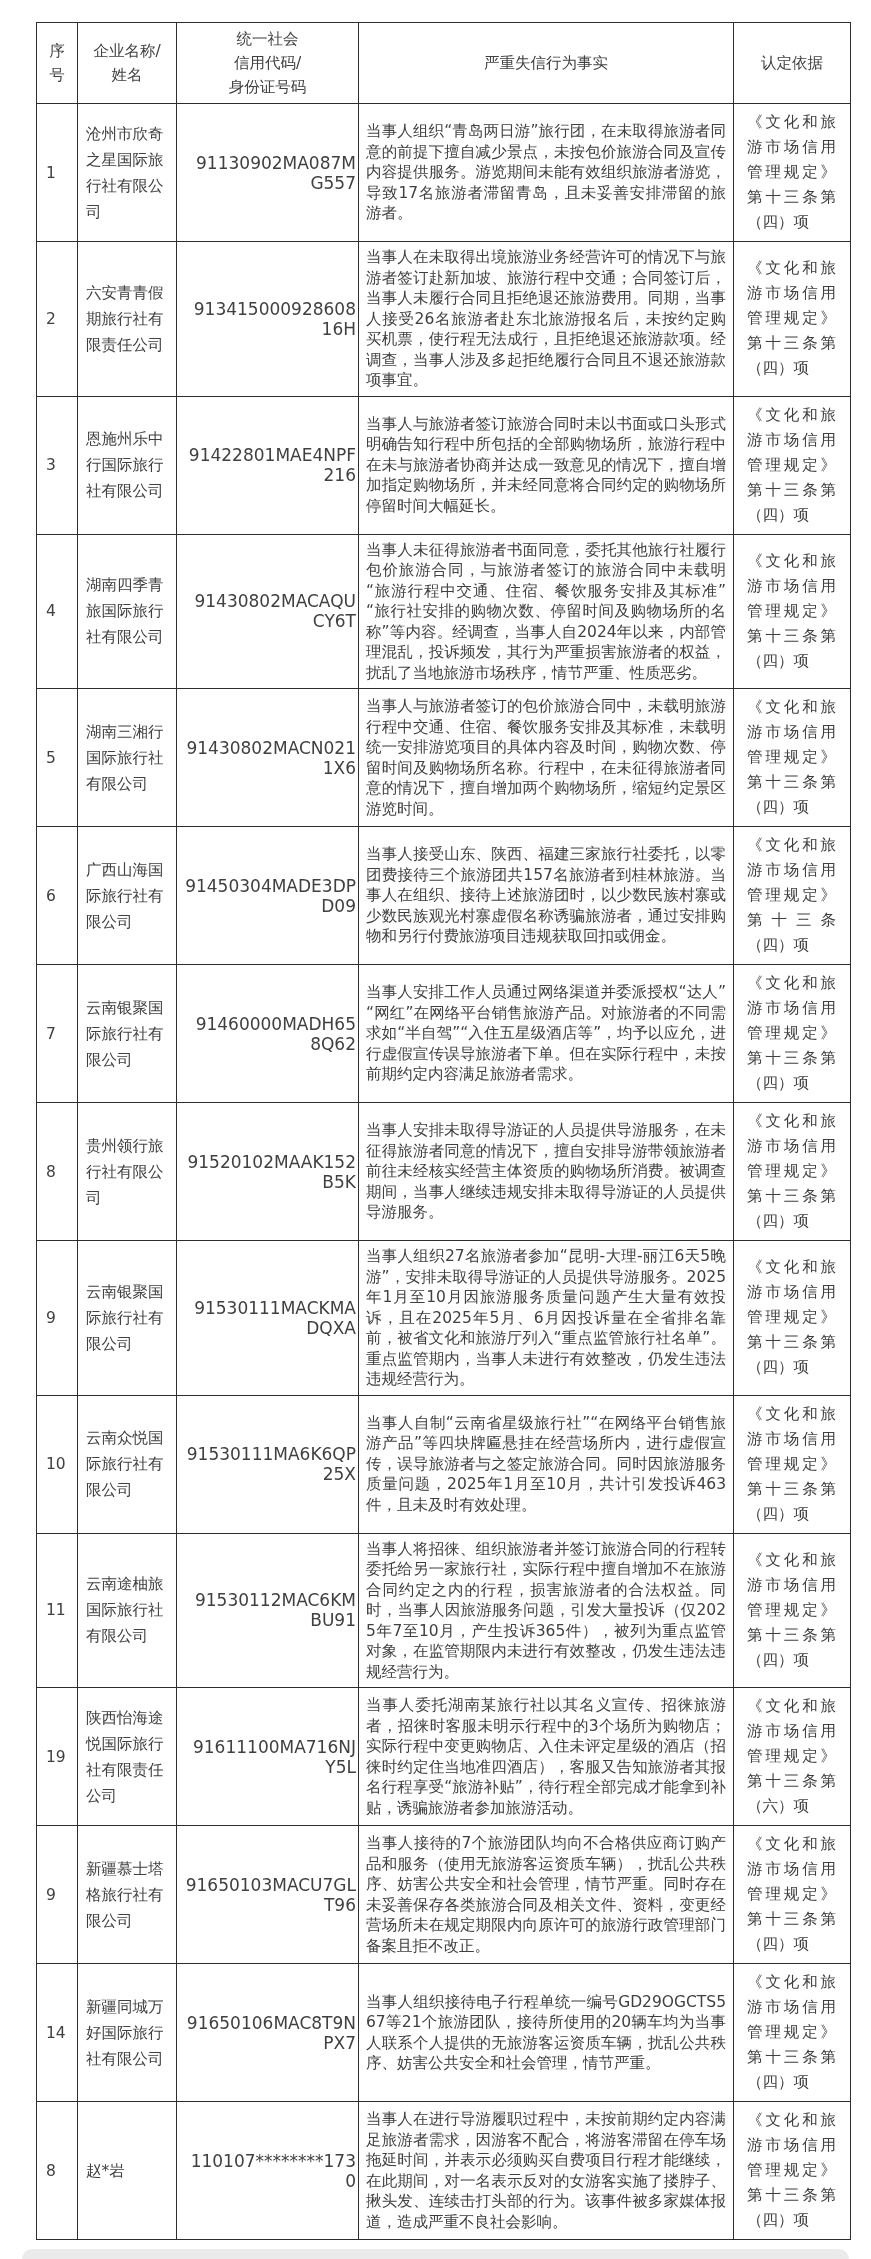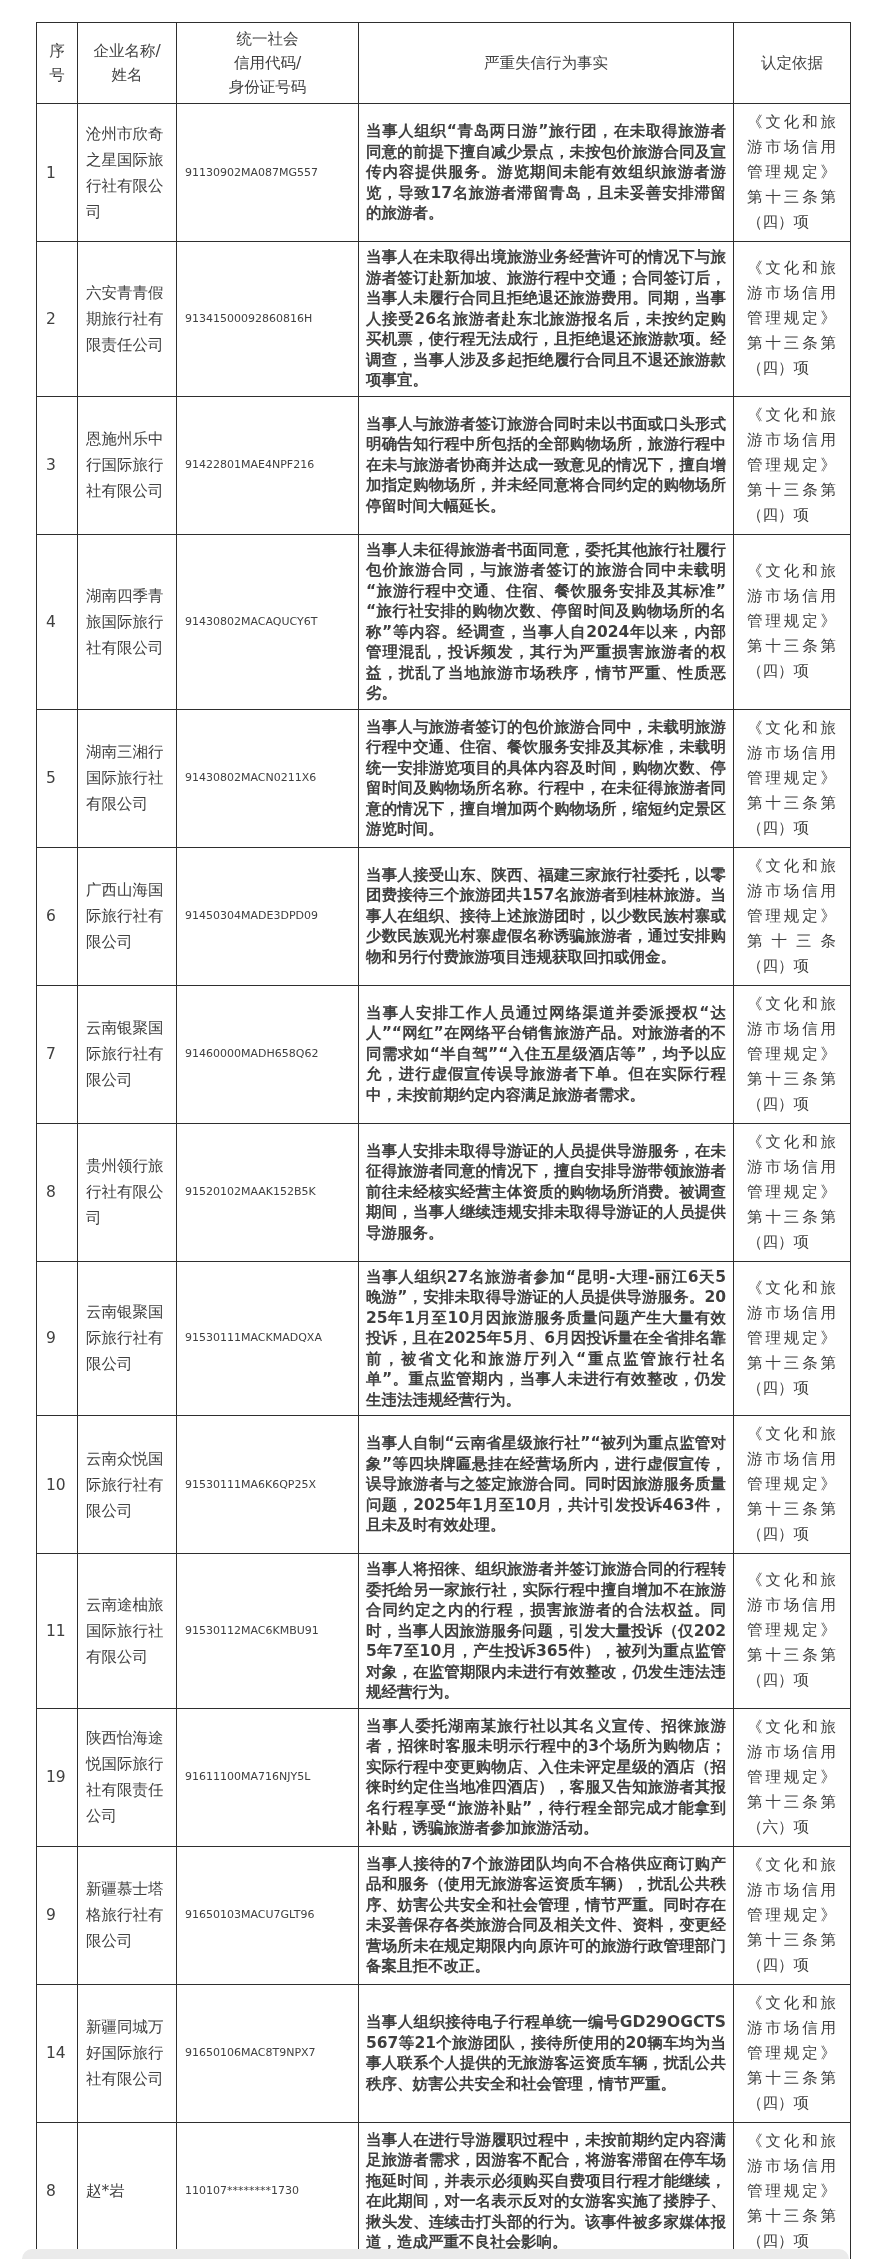--- a/index.html
+++ b/index.html
@@ -49,32 +49,31 @@
     text-align: left;
     padding: 2px 2px 2px 9px;
     line-height: 20px;
   }
   td.col-name {
     text-align: left;
     padding: 4px 8px;
     line-height: 26px;
   }
   td.col-code {
-    text-align: left;
+    text-align: right;
     padding: 2px 2px 2px 8px;
     line-height: 20px;
-    font-size: 11px;
+    font-size: 17px;
     letter-spacing: 0px;
   }
   td.col-fact {
     text-align: justify;
     text-justify: inter-character;
     padding: 5px 7px;
     line-height: 20.5px;
-    font-weight: bold;
   }
   td.col-basis {
     text-align: justify;
     text-justify: inter-character;
     padding: 6px 14px 6px 13px;
     line-height: 25px;
   }
   .bottom-edge {
     position: absolute;
     left: 22px;
@@ -170,21 +169,21 @@
         <td class="col-no">9</td>
         <td class="col-name">云南银聚国际旅行社有限公司</td>
         <td class="col-code">91530111MACKMADQXA</td>
         <td class="col-fact">当事人组织27名旅游者参加“昆明-大理-丽江6天5晚游”，安排未取得导游证的人员提供导游服务。2025年1月至10月因旅游服务质量问题产生大量有效投诉，且在2025年5月、6月因投诉量在全省排名靠前，被省文化和旅游厅列入“重点监管旅行社名单”。重点监管期内，当事人未进行有效整改，仍发生违法违规经营行为。</td>
         <td class="col-basis">《文化和旅游市场信用管理规定》第十三条第（四）项</td>
       </tr>
       <tr>
         <td class="col-no">10</td>
         <td class="col-name">云南众悦国际旅行社有限公司</td>
         <td class="col-code">91530111MA6K6QP25X</td>
-        <td class="col-fact">当事人自制“云南省星级旅行社”“被列为重点监管对象”等四块牌匾悬挂在经营场所内，进行虚假宣传，误导旅游者与之签定旅游合同。同时因旅游服务质量问题，2025年1月至10月，共计引发投诉463件，且未及时有效处理。</td>
+        <td class="col-fact">当事人自制“云南省星级旅行社”“在网络平台销售旅游产品”等四块牌匾悬挂在经营场所内，进行虚假宣传，误导旅游者与之签定旅游合同。同时因旅游服务质量问题，2025年1月至10月，共计引发投诉463件，且未及时有效处理。</td>
         <td class="col-basis">《文化和旅游市场信用管理规定》第十三条第（四）项</td>
       </tr>
       <tr>
         <td class="col-no">11</td>
         <td class="col-name">云南途柚旅国际旅行社有限公司</td>
         <td class="col-code">91530112MAC6KMBU91</td>
         <td class="col-fact">当事人将招徕、组织旅游者并签订旅游合同的行程转委托给另一家旅行社，实际行程中擅自增加不在旅游合同约定之内的行程，损害旅游者的合法权益。同时，当事人因旅游服务问题，引发大量投诉（仅2025年7至10月，产生投诉365件），被列为重点监管对象，在监管期限内未进行有效整改，仍发生违法违规经营行为。</td>
         <td class="col-basis">《文化和旅游市场信用管理规定》第十三条第（四）项</td>
       </tr>
       <tr>

